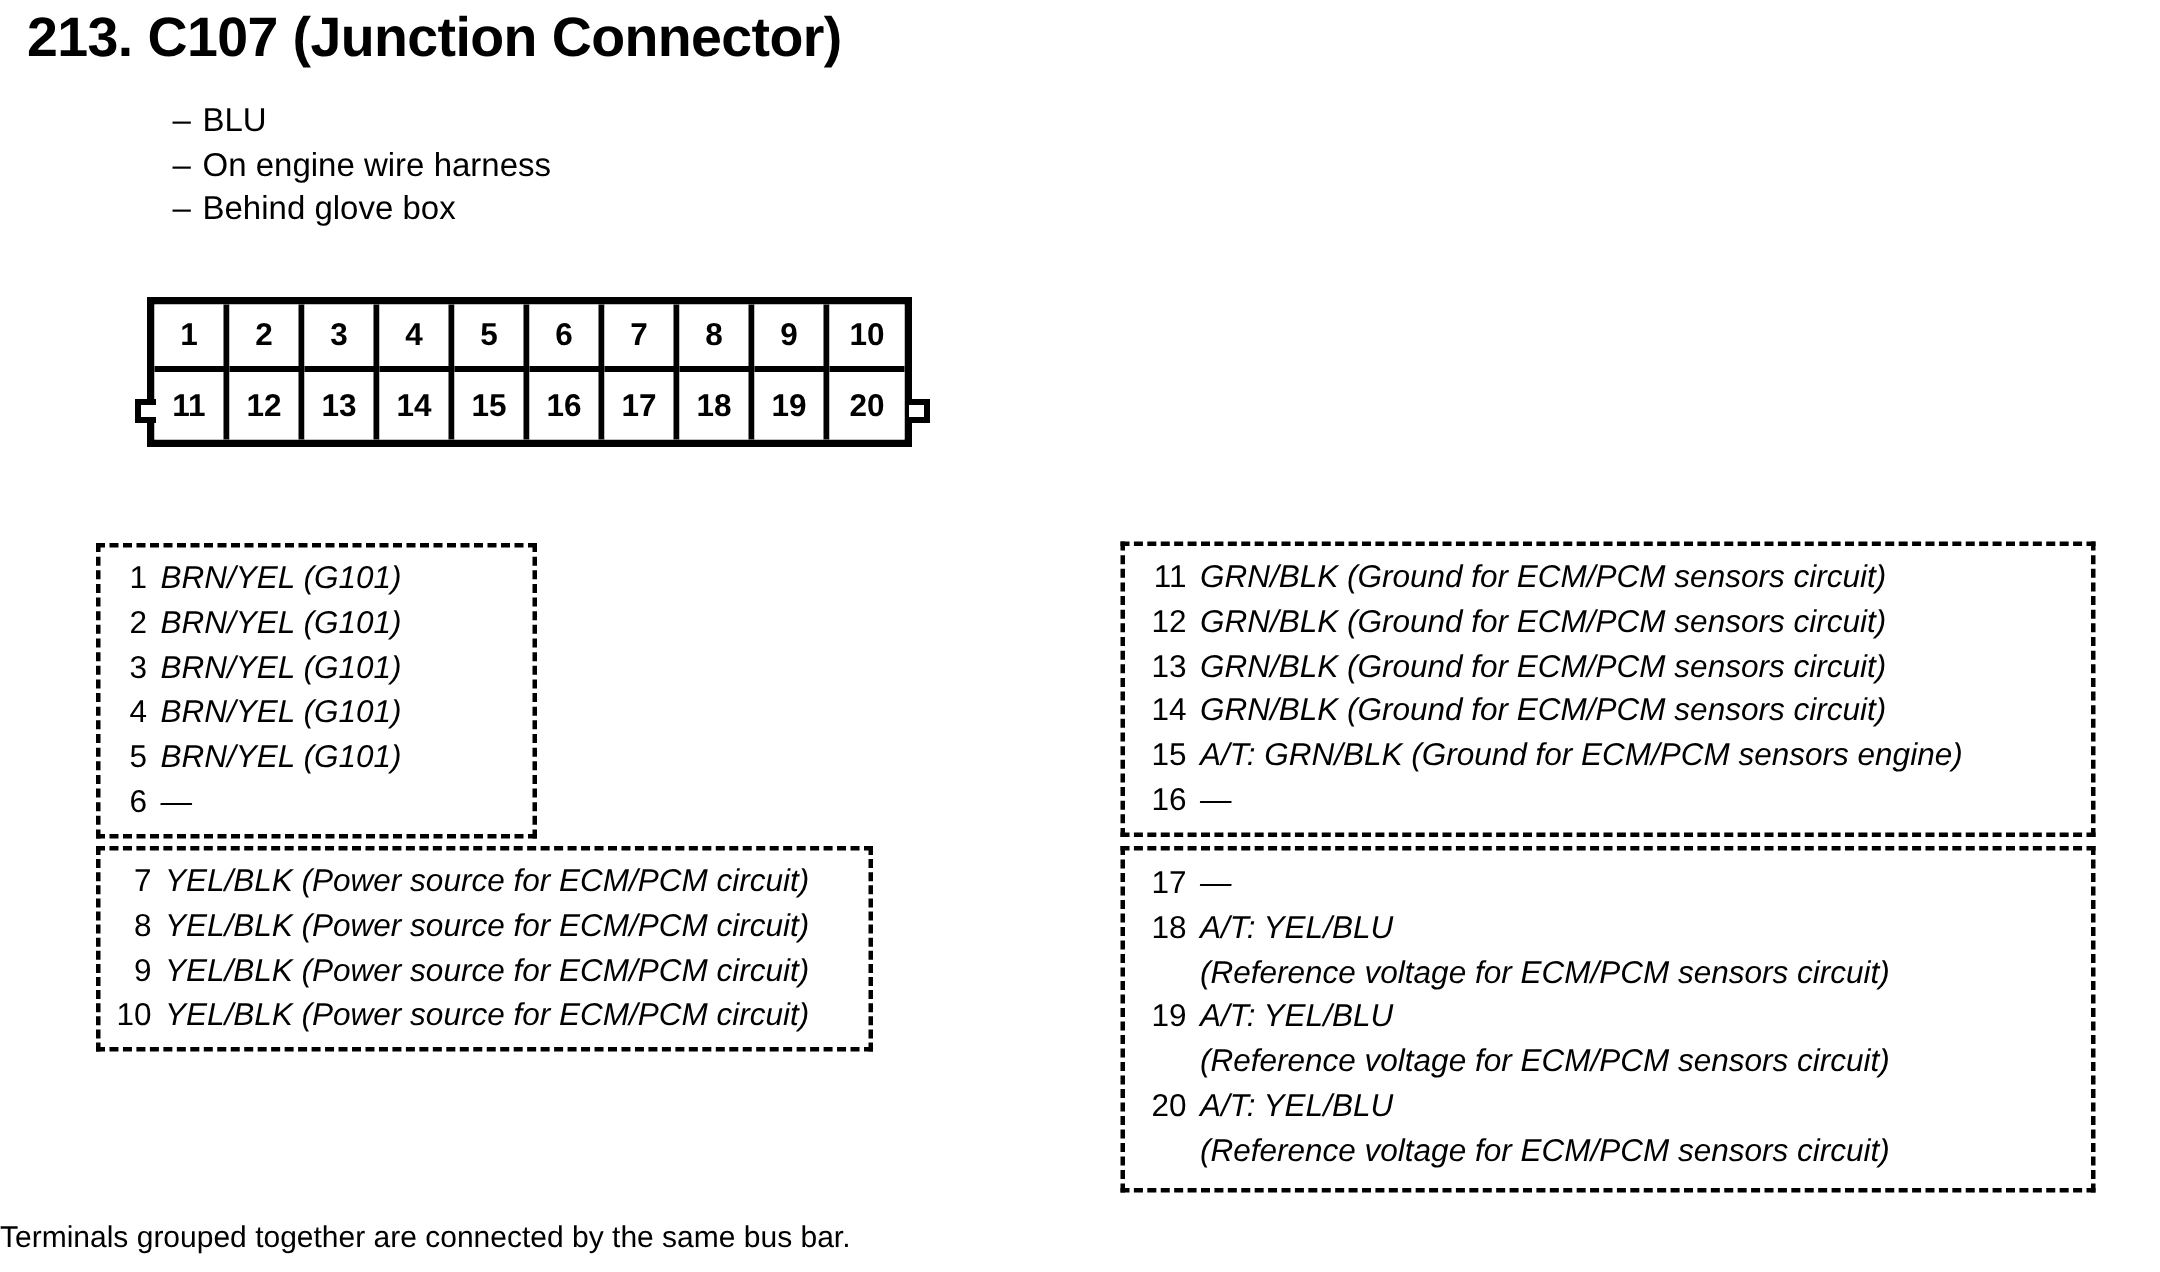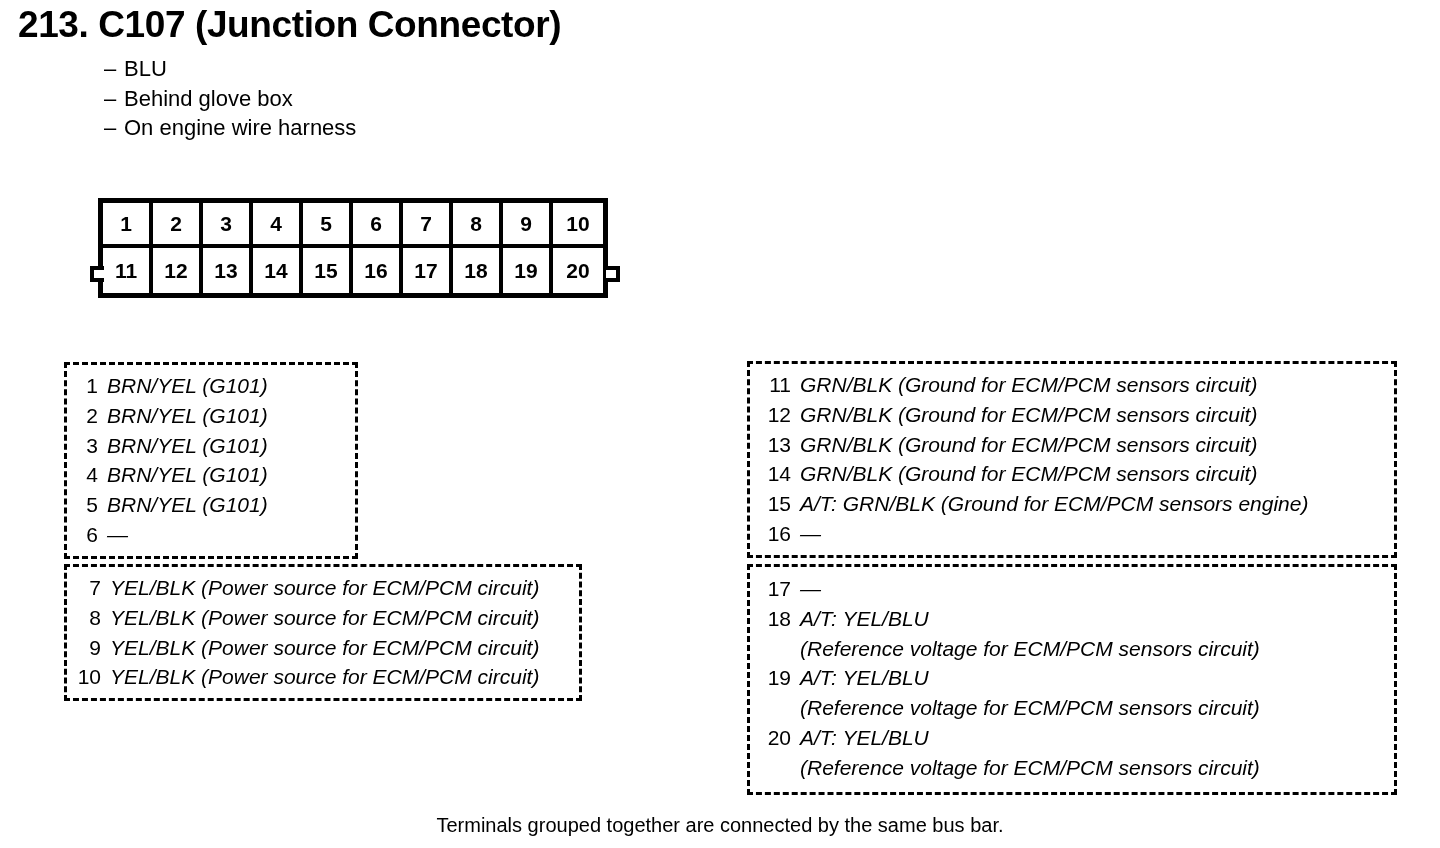--- a/index.html
+++ b/index.html
@@ -24,21 +24,21 @@
     font-size: 37px;
     font-weight: bold;
     letter-spacing: -0.4px;
     white-space: nowrap;
   }
   #attribute-list {
     position: absolute;
     left: 104px;
     top: 54px;
     list-style: none;
-    margin: 0;
+    margin: 11px;
     padding: 0;
   }
   #attribute-list li {
     font-size: 22px;
     line-height: 29.5px;
     white-space: nowrap;
   }
   #attribute-list li .bullet-dash {
     display: inline-block;
     width: 20px;
@@ -146,34 +146,33 @@
   #box-left-bottom .terminal-num  { width: 26px; }
   #box-right-top .terminal-num    { width: 24px; }
   #box-right-bottom .terminal-num { width: 24px; }
 
   
   #footer-note {
     position: absolute;
     left: 0;
     right: 0;
     top: 814px;
-    text-align: center;
     font-size: 20px;
     white-space: nowrap;
   }
 </style>
 </head>
 <body>
 
 <div id="page-title">213. C107 (Junction Connector)</div>
 
 <ul id="attribute-list">
     <li><span class="bullet-dash">–</span><span>BLU</span></li>
+    <li><span class="bullet-dash">–</span><span>On engine wire harness</span></li>
     <li><span class="bullet-dash">–</span><span>Behind glove box</span></li>
-    <li><span class="bullet-dash">–</span><span>On engine wire harness</span></li>
   </ul>
 
 <div id="connector-diagram">
   <div class="connector-body">
     <div class="pin-row top-row">
         <div class="pin-cell">1</div>
         <div class="pin-cell">2</div>
         <div class="pin-cell">3</div>
         <div class="pin-cell">4</div>
         <div class="pin-cell">5</div>

